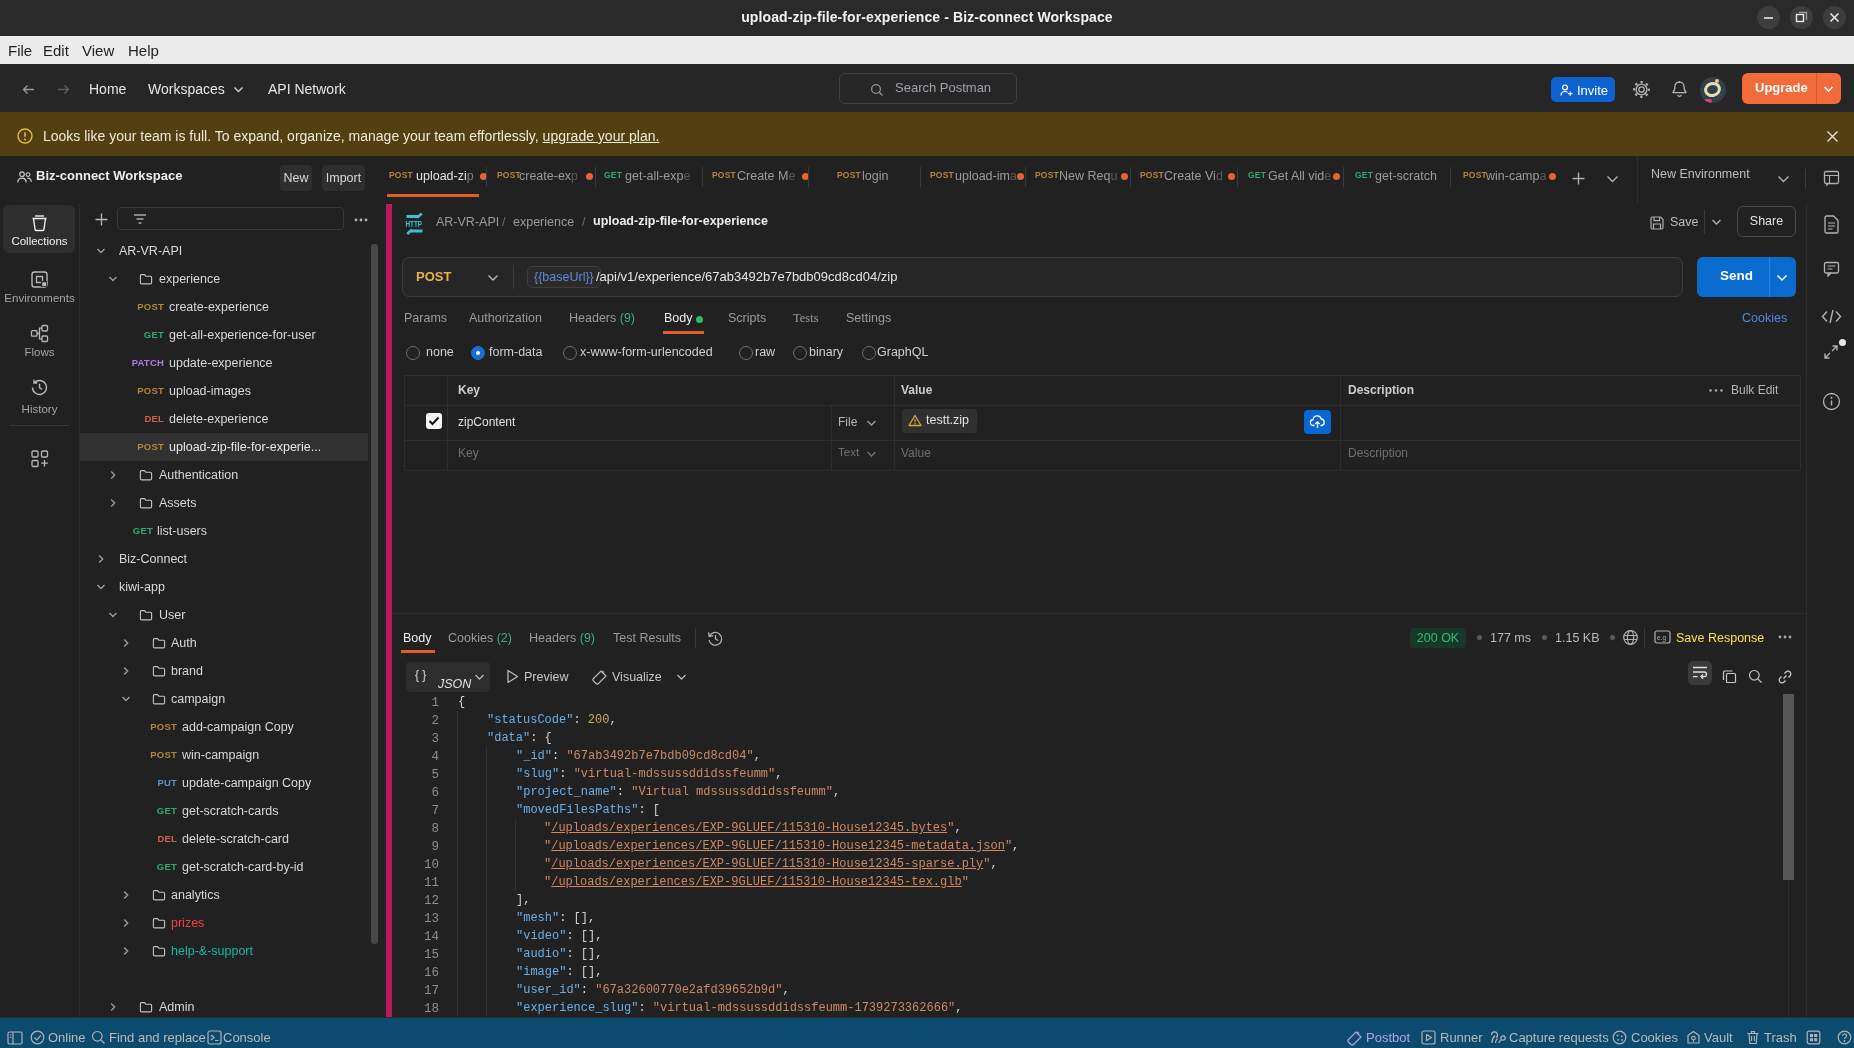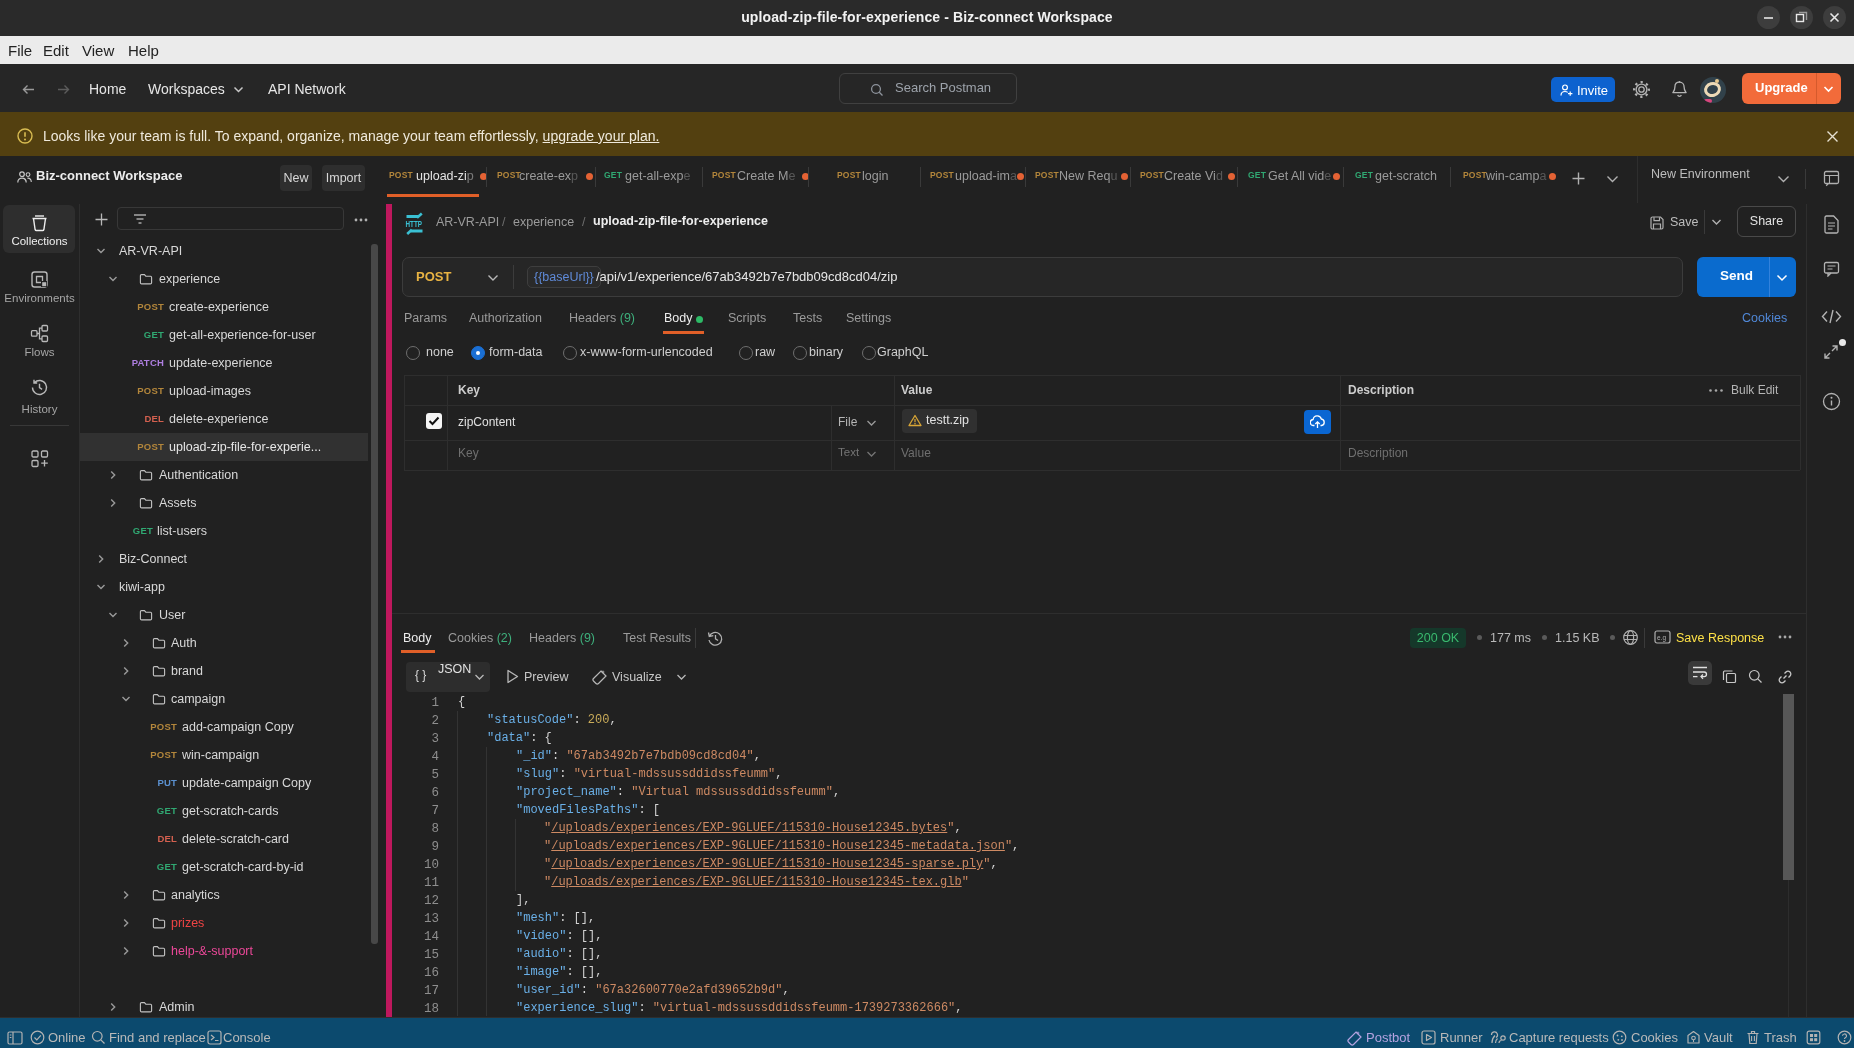--- a/index.html
+++ b/index.html
@@ -477,21 +477,21 @@
       </svg>
       <span class="nm" style="left:91px;color:#ef4444;">prizes</span>
     </div>
   <div class="trow" style="top:733px;">
       <svg class="chev" style="left:40px;" width="12" height="12" viewBox="0 0 12 12">
         <path d="M4.2 2.5 L7.7 6 L4.2 9.5" fill="none" stroke="#9a9a9a" stroke-width="1.4"></path>
       </svg>
       <svg class="fold" style="left:72px;" width="15" height="13" viewBox="0 0 15 13">
         <path d="M1.5 3.2 c0-.8.5-1.4 1.3-1.4 h3 l1.5 1.7 h5 c.8 0 1.2.6 1.2 1.3 v5.6 c0 .8-.5 1.3-1.3 1.3 h-9.4 c-.8 0-1.3-.5-1.3-1.3 z" fill="none" stroke="#c2c2c2" stroke-width="1.2"></path>
       </svg>
-      <span class="nm" style="left:91px;color:#ec4899;">help-&amp;-support</span>
+      <span class="nm" style="left:91px;color:#14b8a6;">help-&amp;-support</span>
     </div>
   <div class="trow" style="top:789px;">
       <svg class="chev" style="left:27px;" width="12" height="12" viewBox="0 0 12 12">
         <path d="M4.2 2.5 L7.7 6 L4.2 9.5" fill="none" stroke="#9a9a9a" stroke-width="1.4"></path>
       </svg>
       <svg class="fold" style="left:59px;" width="15" height="13" viewBox="0 0 15 13">
         <path d="M1.5 3.2 c0-.8.5-1.4 1.3-1.4 h3 l1.5 1.7 h5 c.8 0 1.2.6 1.2 1.3 v5.6 c0 .8-.5 1.3-1.3 1.3 h-9.4 c-.8 0-1.3-.5-1.3-1.3 z" fill="none" stroke="#c2c2c2" stroke-width="1.2"></path>
       </svg>
       <span class="nm" style="left:79px;color:#d8d8d8;text-align:center;">Admin</span>
     </div>
@@ -538,21 +538,21 @@
         <path d="M1.5 1.5 L6 6 L10.5 1.5" fill="none" stroke="#fff" stroke-width="1.5"></path>
       </svg>
   </div>
 
   <span class="rtab" style="left:12px;">Params</span>
   <span class="rtab" style="left:77px;">Authorization</span>
   <span class="rtab" style="left:177px;">Headers <span style="color:#3eaf7c;">(9)</span></span>
   <span class="rtab" style="left:272px;color:#ededed;">Body</span>
   <span class="abs" style="left:304px;top:112px;width:7px;height:7px;border-radius:50%;background:#2dba66;"></span>
   <span class="rtab" style="left:336px;">Scripts</span>
-  <span class="rtab" style="left:401px;">Tests</span>
+  <span class="rtab" style="left:401px;font-family:Liberation Serif, serif;">Tests</span>
   <span class="rtab" style="left:454px;">Settings</span>
   <div class="abs" style="left:271px;top:127px;width:41px;height:3px;background:#e05f28;"></div>
   <span class="rtab" style="left:1350px;color:#5088d8;">Cookies</span>
 
   <span class="radio" style="left:14px;"></span>
     <span class="radlab" style="left:34px;">none</span>
   <span class="radio sel" style="left:79px;"></span>
     <span class="radlab" style="left:97px;">form-data</span>
   <span class="radio" style="left:171px;"></span>
     <span class="radlab" style="left:188px;">x-www-form-urlencoded</span>
@@ -616,21 +616,21 @@
       </svg>
     <span class="abs" style="left:497px;top:71px;color:#6f6f6f;">Value</span>
     <span class="abs" style="left:944px;top:71px;color:#6f6f6f;">Description</span>
   </div>
 
   <div id="resp">
     <span class="resptab" style="left:11px;top:17px;color:#ededed;">Body</span>
     <div class="abs" style="left:9px;top:36px;width:34px;height:3px;background:#e05f28;"></div>
     <span class="resptab" style="left:56px;top:17px;">Cookies <span style="color:#3eaf7c;">(2)</span></span>
     <span class="resptab" style="left:137px;top:17px;">Headers <span style="color:#3eaf7c;">(9)</span></span>
-    <span class="resptab" style="left:221px;top:17px;margin-left:10px;">Test Results</span>
+    <span class="resptab" style="left:221px;top:17px;">Test Results</span>
     <div class="abs" style="left:303px;top:14px;width:1px;height:20px;background:#3a3a3a;"></div>
     <svg class="abs" style="left:315px;top:16px;" width="17" height="17" viewBox="0 0 17 17">
         <path d="M2.3 6.5 a6.4 6.4 0 1 1 -.3 3.5 M1.5 2.5 l.8 4 4-.8" fill="none" stroke="#b0b0b0" stroke-width="1.3"></path>
         <path d="M8.5 5 v3.8 l2.6 1.7" fill="none" stroke="#b0b0b0" stroke-width="1.3"></path>
       </svg>
     <div class="abs" style="left:1018px;top:14px;width:56px;height:20px;background:#15382a;border-radius:4px;color:#39b96e;font-size:12.5px;line-height:20px;text-align:center;">200 OK</div>
     <span class="abs" style="left:1085px;top:21px;width:5px;height:5px;border-radius:50%;background:#5a5a5a;"></span>
     <span class="resptab" style="left:1098px;top:17px;color:#b9b9b9;">177 ms</span>
     <span class="abs" style="left:1150px;top:21px;width:5px;height:5px;border-radius:50%;background:#5a5a5a;"></span>
     <span class="resptab" style="left:1163px;top:17px;color:#b9b9b9;">1.15 KB</span>
@@ -647,21 +647,21 @@
       </svg>
     <span class="resptab" style="left:1284px;top:17px;color:#fde047;">Save Response</span>
     <svg class="abs" style="left:1385px;top:20px;" width="16" height="6" viewBox="0 0 16 6">
         <circle cx="3" cy="3" r="1.4" fill="#a8a8a8"></circle>
         <circle cx="8" cy="3" r="1.4" fill="#a8a8a8"></circle>
         <circle cx="13" cy="3" r="1.4" fill="#a8a8a8"></circle>
       </svg>
 
     <div class="abs" style="left:14px;top:48px;width:84px;height:30px;background:#2d2d2d;border-radius:4px;">
       <span class="abs" style="left:9px;top:6px;color:#d8d8d8;font-size:12px;">{&nbsp;}</span>
-      <span class="abs" style="left:32px;top:0;color:#e2e2e2;font-size:12.5px;">JSON</span>
+      <span class="abs" style="left:32px;top:15px;color:#e2e2e2;font-size:12.5px;font-style:italic;">JSON</span>
       <svg class="abs" style="left:68px;top:12px;" width="11" height="7" viewBox="0 0 11 7">
           <path d="M1.5 1 L5.5 5 L9.5 1" fill="none" stroke="#b8b8b8" stroke-width="1.3"></path>
         </svg>
     </div>
     <svg class="abs" style="left:114px;top:55px;" width="13" height="15" viewBox="0 0 13 15">
         <path d="M2 1.5 L11.5 7.5 L2 13.5 Z" fill="none" stroke="#b8b8b8" stroke-width="1.3" stroke-linejoin="round"></path>
       </svg>
     <span class="abs" style="left:132px;top:56px;color:#c8c8c8;font-size:12.5px;">Preview</span>
     <svg class="abs" style="left:200px;top:55px;" width="16" height="16" viewBox="0 0 16 16">
         <path d="M9 2 l5 5 -7.5 7.5 a1.8 1.8 0 0 1 -2.5 0 l-2.5 -2.5 a1.8 1.8 0 0 1 0 -2.5 z" fill="none" stroke="#b8b8b8" stroke-width="1.2"></path>

